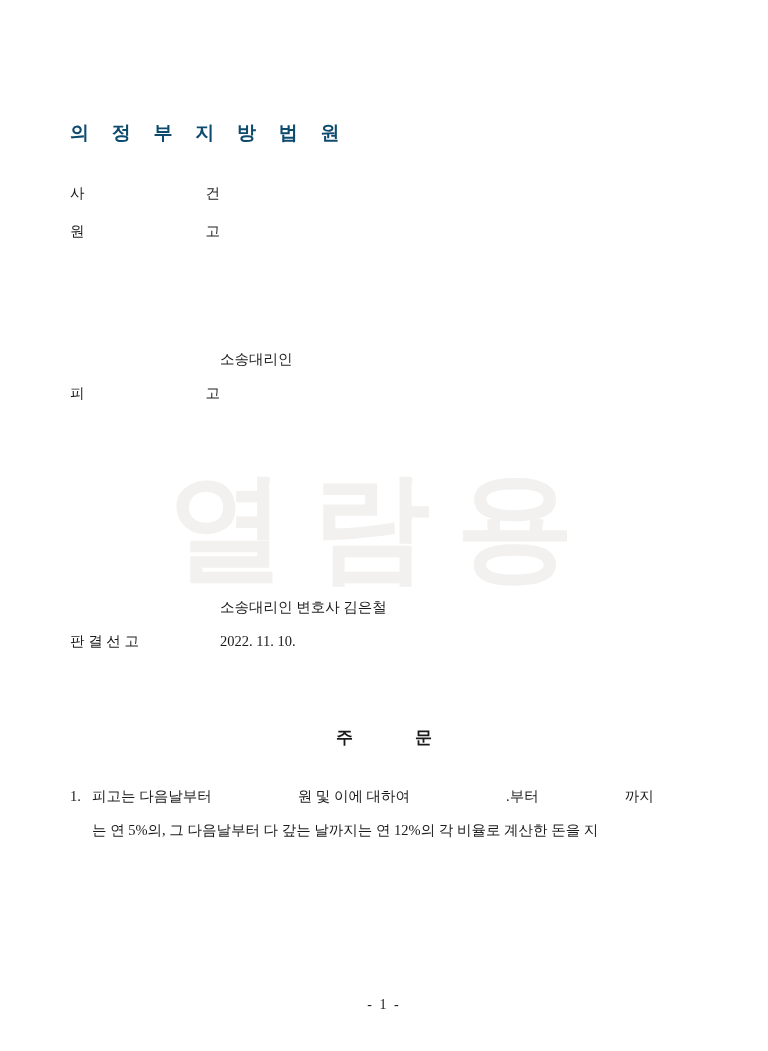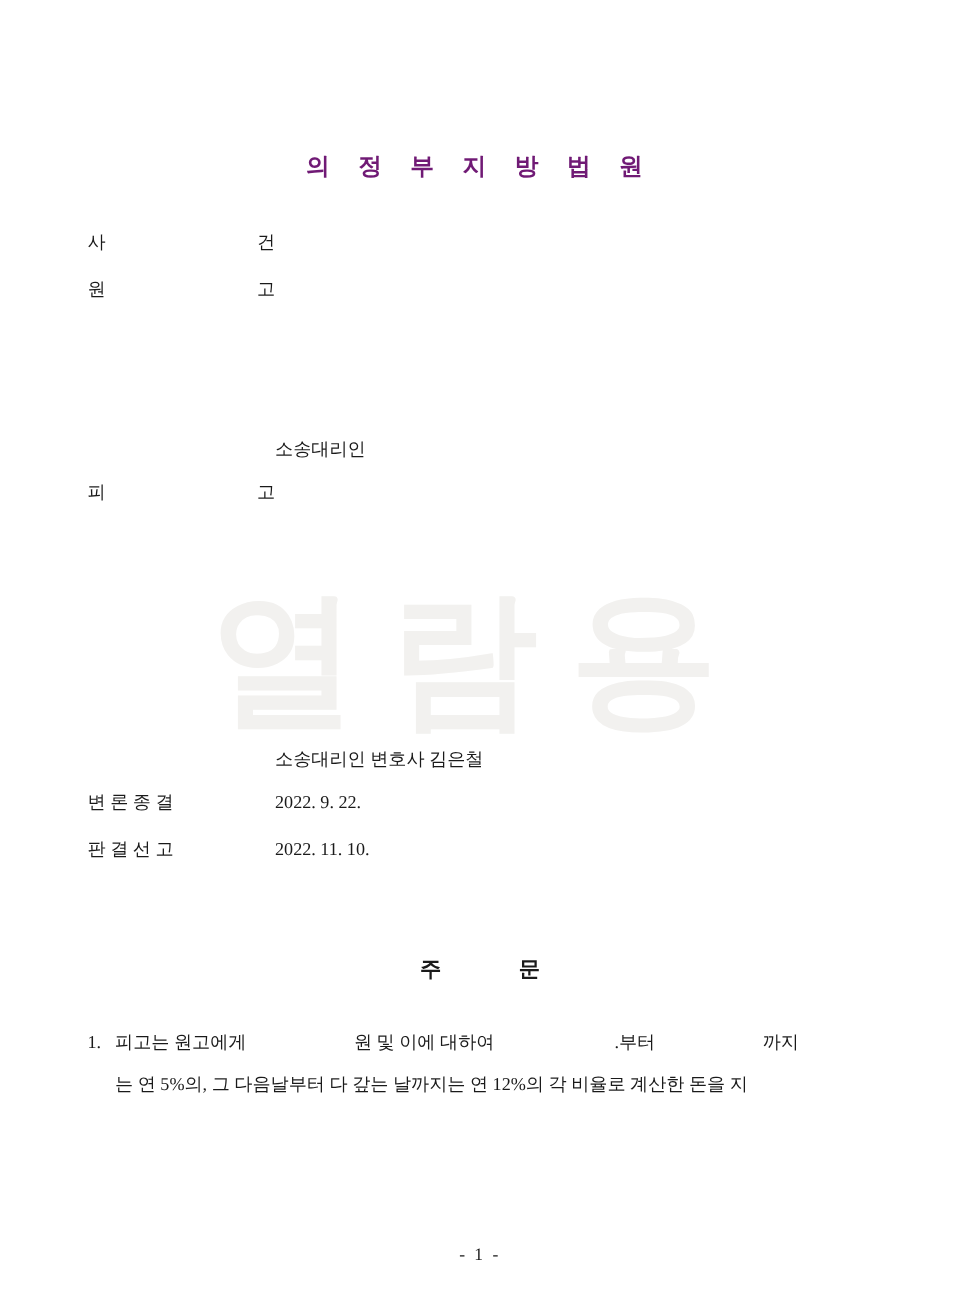--- a/index.html
+++ b/index.html
@@ -35,26 +35,26 @@
     white-space: nowrap;
     z-index: 0;
   }
   .content {
     position: relative;
     z-index: 1;
     padding: 0 70px;
   }
   .court-title {
     margin-top: 120px;
-    text-align: center;
+    text-align: left;
     font-family: "Liberation Serif", serif;
     font-size: 19px;
     font-weight: 700;
     letter-spacing: 9px;
-    color: #701a75;
+    color: #0c4a6e;
   }
   .doc-kind {
     margin-top: 40px;
     text-align: center;
     font-size: 18px;
     font-weight: 700;
     letter-spacing: 2px;
   }
   .doc-kind .sp { display: inline-block; width: 74px; }
 
@@ -175,41 +175,37 @@
           <span>피</span>
           <span>고</span>
         </div>
         <div class="field-value"></div>
       </div>
 
       <div class="blank-block-2"></div>
 
       <div class="rep-line">소송대리인 변호사 김은철</div>
 
-      <div class="field-row">
-        <div class="field-label">변 론 종 결</div>
-        <div class="field-value">2022. 9. 22.</div>
-      </div>
 
       <div class="field-row">
         <div class="field-label">판 결 선 고</div>
         <div class="field-value">2022. 11. 10.</div>
       </div>
 
     </div>
 
     <div class="section-head">
       <span>주</span><span class="sp"></span><span>문</span>
     </div>
 
     <div class="order-list">
       <div class="order-item">
         <div class="order-num">1.</div>
         <div class="order-text">
-          <span>피고는 원고에게</span><span class="gap-a"></span><span>원 및 이에 대하여</span><span class="gap-b"></span><span>.부터</span><span class="gap-c"></span><span>까지</span>
+          <span>피고는 다음날부터</span><span class="gap-a"></span><span>원 및 이에 대하여</span><span class="gap-b"></span><span>.부터</span><span class="gap-c"></span><span>까지</span>
           <div>는 연 5%의, 그 다음날부터 다 갚는 날까지는 연 12%의 각 비율로 계산한 돈을 지</div>
         </div>
       </div>
     </div>
 
   </div>
 
   <div class="page-num">- 1 -</div>
 
 </div>

